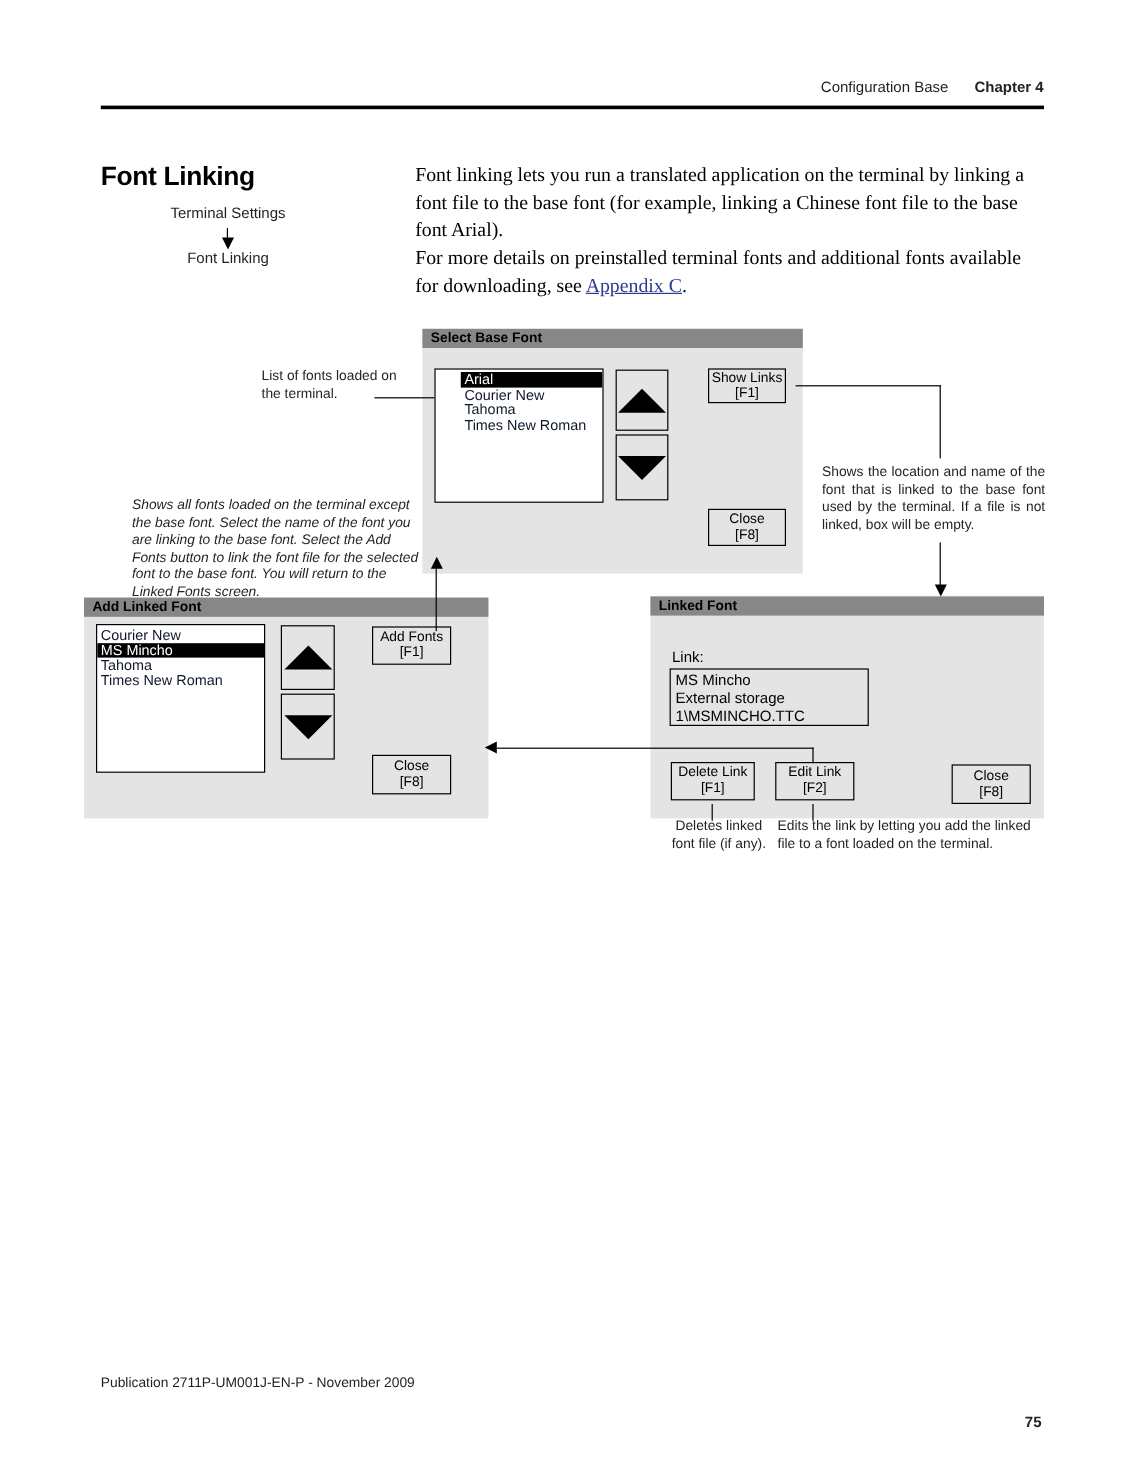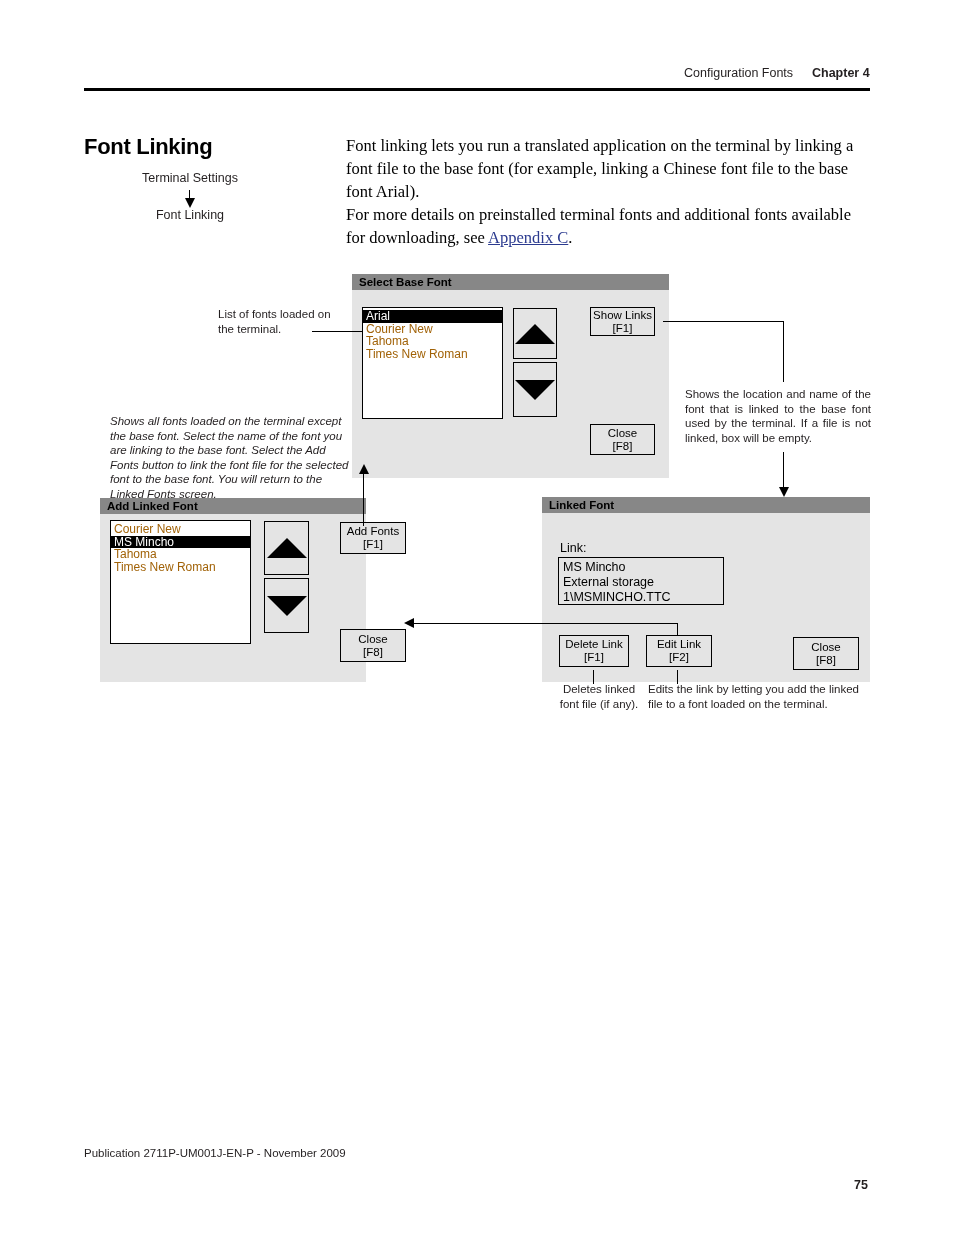--- a/index.html
+++ b/index.html
@@ -99,21 +99,21 @@
     position: absolute;
     background: #ffffff;
     border: 1px solid #000000;
     box-sizing: border-box;
     overflow: hidden;
   }
   .list-item {
     font-family: "Liberation Sans", sans-serif;
     font-size: 12px;
     line-height: 12.5px;
-    color: #a16207;
+    color: #0f172a;
     padding-left: 3px;
     white-space: nowrap;
   }
   .list-item.selected {
     background: #000000;
     color: #ffffff;
   }
   .btn {
     position: absolute;
     background: #e4e4e4;
@@ -186,40 +186,40 @@
     color: #231f20;
     white-space: nowrap;
   }
   .footer-page { font-weight: bold; font-size: 12.5px; }
 </style>
 </head>
 <body>
 
 <div id="page">
 
-  <div class="hdr-text" style="left:684px; top:66px;">Configuration Fonts</div>
+  <div class="hdr-text" style="left:684px; top:66px;">Configuration Base</div>
   <div class="hdr-text hdr-chapter" style="left:812px; top:66px;">Chapter 4</div>
   <div class="hdr-rule" style="left:84px; top:88px; width:786px; height:3px;"></div>
 
   <div class="section-title" style="left:84px; top:134px;">Font Linking</div>
 
   <div class="breadcrumb-text" style="left:84px; top:171px; width:212px;">Terminal Settings</div>
 
   <div class="ln-v" style="left:189px; top:190px; height:14px;"></div>
   <div class="arrowhead ah-down" style="left:185px; top:198px;"></div>
   <div class="breadcrumb-text" style="left:84px; top:208px; width:212px;">Font Linking</div>
 
   <div class="body-copy" style="left:346px; top:134px; width:524px;">Font linking lets you run a translated application on the terminal by linking a font file to the base font (for example, linking a Chinese font file to the base font Arial).</div>
 
   <div class="body-copy" style="left:346px; top:203px; width:524px;"><span>For more details on preinstalled terminal fonts and additional fonts available for downloading, see </span><a class="link" href="#">Appendix C</a><span>.</span></div>
 
   <div class="dialog" style="left:352px; top:274px; width:317px; height:204px;">
     <div class="dialog-title">Select Base Font</div>
 
-    <div class="listbox" style="left:10px; top:33px; width:141px; height:112px;">
+    <div class="listbox" style="left:10px; top:33px; width:141px; height:112px;padding-left:21px;">
       <div class="list-item selected" style="margin-top:2px;">Arial</div>
       <div class="list-item">Courier New</div>
       <div class="list-item">Tahoma</div>
       <div class="list-item">Times New Roman</div>
     </div>
 
     <div class="arrow-btn" style="left:161px; top:34px; width:44px; height:51px;">
       <div class="tri-up"></div>
     </div>
     <div class="arrow-btn" style="left:161px; top:88px; width:44px; height:55px;">
@@ -229,21 +229,21 @@
     <div class="btn" style="left:238px; top:33px; width:65px; height:29px;">
       <span>Show Links</span>
       <span>[F1]</span>
     </div>
     <div class="btn" style="left:238px; top:150px; width:65px; height:31px;">
       <span>Close</span>
       <span>[F8]</span>
     </div>
   </div>
 
-  <div class="dialog" style="left:100px; top:498px; width:266px; height:184px;">
+  <div class="dialog" style="left:70px; top:498px; width:337px; height:184px;">
     <div class="dialog-title">Add Linked Font</div>
 
     <div class="listbox" style="left:10px; top:22px; width:141px; height:124px;">
       <div class="list-item" style="margin-top:2px;">Courier New</div>
       <div class="list-item selected">MS Mincho</div>
       <div class="list-item">Tahoma</div>
       <div class="list-item">Times New Roman</div>
     </div>
 
     <div class="arrow-btn" style="left:164px; top:23px; width:45px; height:54px;">

